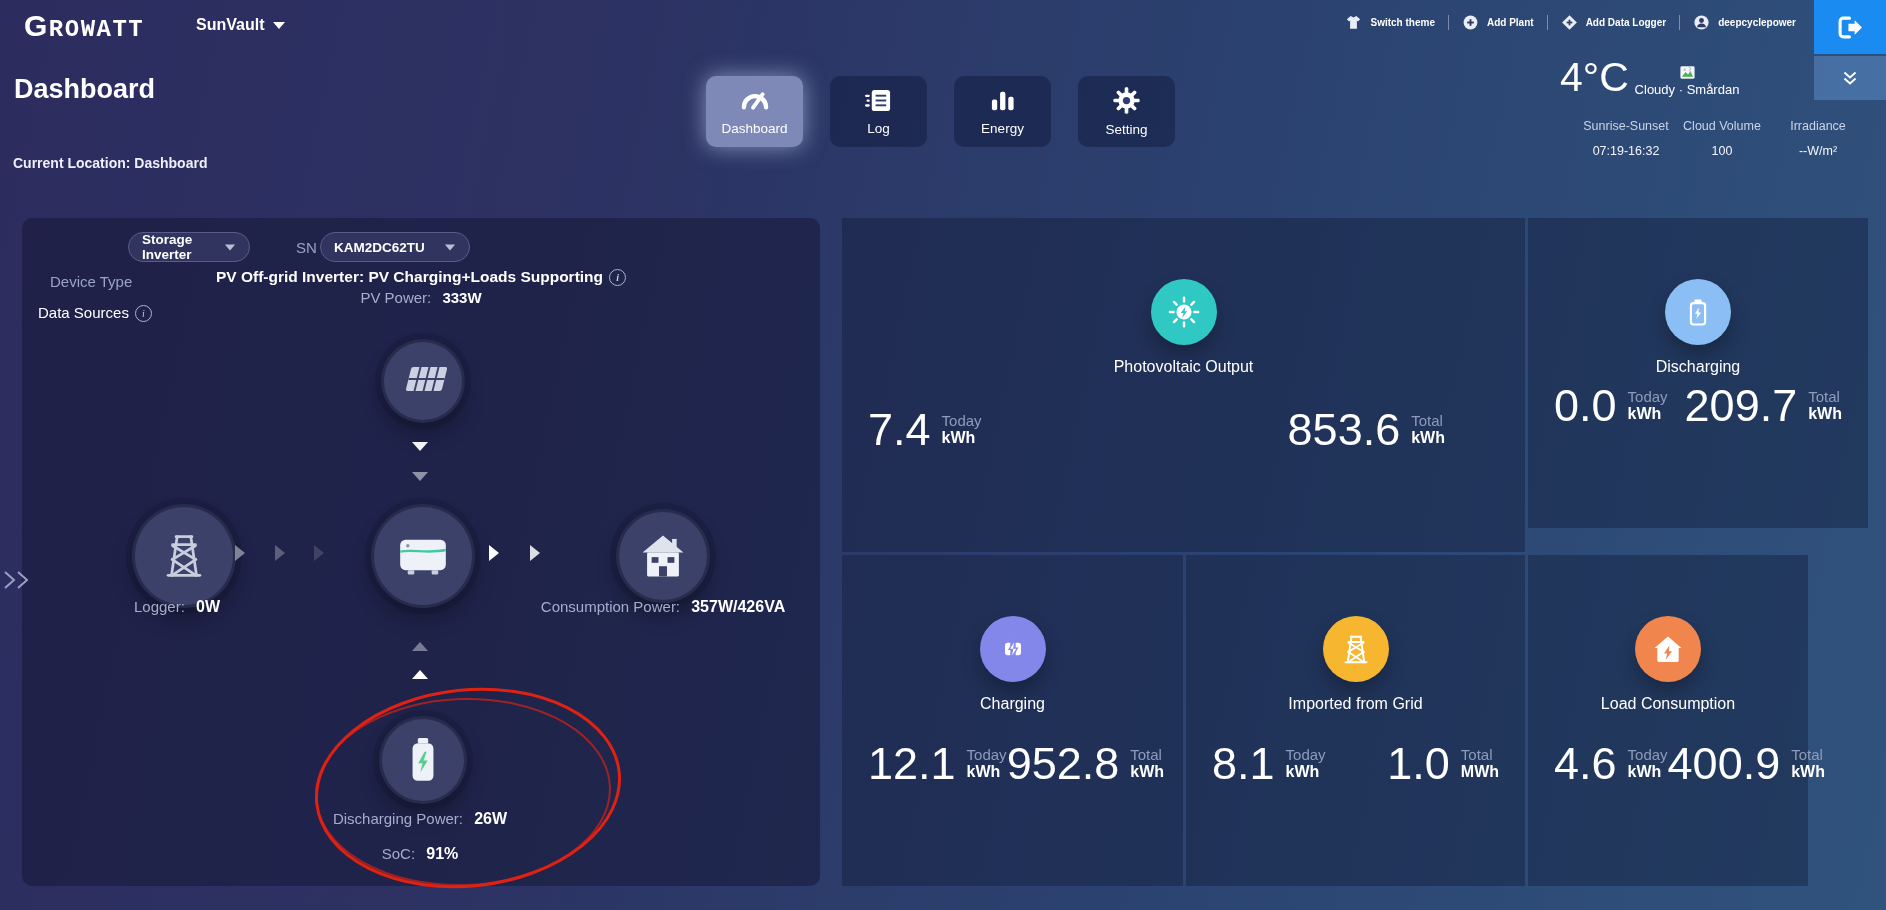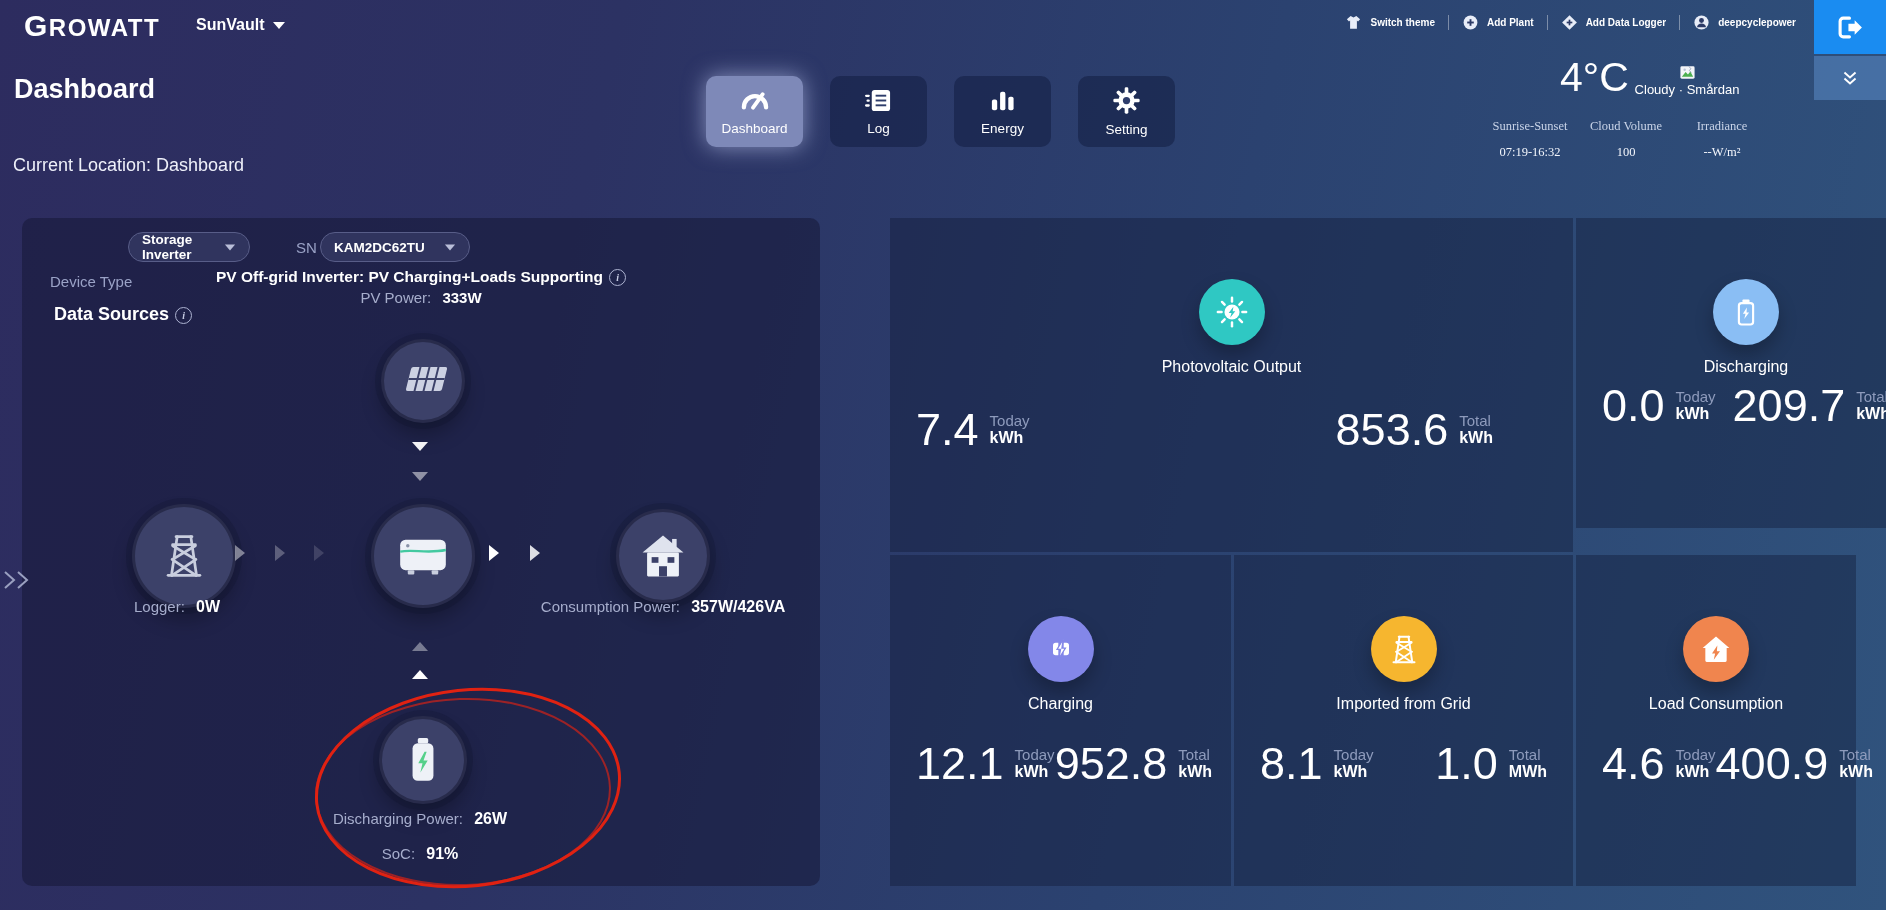--- a/index.html
+++ b/index.html
@@ -1,79 +1,79 @@
 <!DOCTYPE html>
 <html><head>
 <meta charset="utf-8">
 <style>
   html,body{margin:0;padding:0;background:#1d2040;}
   .stage{position:relative;width:1886px;height:910px;overflow:hidden;color:#fff;
     font-family:"Liberation Sans",sans-serif;
     background:linear-gradient(102deg,#2d2c5f 0%,#2c3263 30%,#2b4270 62%,#30537d 100%);}
   
   .logo{position:absolute;left:24px;top:9px;font-weight:800;letter-spacing:1.5px;cursor:default;}
-  .logo .g{font-size:30px;} .logo .rest{font-size:24px;}
+  .logo .g{font-size:30px;} .logo .rest{font-size:24px;font-family:Liberation Mono, monospace;}
   .product-sel{position:absolute;left:196px;top:16px;display:flex;align-items:center;gap:9px;
     font-size:16px;font-weight:600;cursor:pointer;}
   .caret{width:0;height:0;border-left:6px solid transparent;border-right:6px solid transparent;border-top:7px solid #fff;}
   .top-menu{position:absolute;right:90px;top:0;height:44px;display:flex;align-items:center;gap:13px;
     font-size:10px;font-weight:600;}
   .menu-item{display:flex;align-items:center;gap:8px;cursor:pointer;}
   .menu-sep{width:1px;height:15px;background:rgba(255,255,255,.38);}
   .logout-btn{position:absolute;right:0;top:0;width:72px;height:54px;background:#1a8cf1;
     display:flex;align-items:center;justify-content:center;cursor:pointer;}
   .collapse-btn{position:absolute;right:0;top:56px;width:72px;height:44px;background:rgba(86,134,191,.6);
     display:flex;align-items:center;justify-content:center;cursor:pointer;}
   
   .page-title{position:absolute;left:14px;top:74px;font-size:27px;font-weight:700;}
-  .breadcrumb{position:absolute;left:13px;top:155px;font-size:18px;color:#eef0f9;}
+  .breadcrumb{position:absolute;left:13px;top:155px;font-size:14px;color:#eef0f9;font-weight:bold;}
   
   .nav-tabs{position:absolute;left:706px;top:76px;display:flex;gap:27px;}
   .nav-tab{width:97px;height:71px;border-radius:10px;background:rgba(19,29,66,.55);
     display:flex;flex-direction:column;align-items:center;justify-content:center;gap:7px;
     font-size:13.5px;cursor:pointer;}
   .nav-tab.active{background:#7e89b8;box-shadow:0 0 22px rgba(198,208,248,.6);}
   
   .weather-temp{position:absolute;left:1560px;top:54px;font-size:41px;font-weight:400;}
   .weather-cond{position:absolute;left:1625px;top:64px;width:124px;display:flex;flex-direction:column;
     align-items:center;gap:1px;font-size:13px;}
-  .weather-stats{position:absolute;left:1482px;top:119px;display:flex;font-family:Liberation Serif, serif;}
+  .weather-stats{position:absolute;left:1578px;top:119px;display:flex;}
   .wcol{width:96px;text-align:center;}
   .wlabel{font-size:12.5px;color:#c9d4e8;}
   .wvalue{font-size:12.5px;color:#f3f6fc;margin-top:11px;}
   
   .device-panel{position:absolute;left:22px;top:218px;width:798px;height:668px;
     background:rgba(22,23,54,.55);border-radius:10px;}
   .dp-label{position:absolute;font-size:15px;color:#9aa2c6;}
   .pill{position:absolute;height:30px;box-sizing:border-box;border-radius:15px;background:#30345e;
     border:1px solid #585d88;display:flex;align-items:center;justify-content:space-between;
     padding:0 13px;font-size:13.5px;font-weight:700;cursor:pointer;}
   .pill .caret{border-top-color:#b9bed8;transform:scale(.85);margin-left:10px;}
   .center-line{position:absolute;left:0;width:100%;text-align:center;white-space:nowrap;}
   .mode-line{top:50px;font-size:15.5px;font-weight:700;}
   .pv-line{top:71px;font-size:15px;}
   .lab{color:#a7aecc;} .val{color:#fff;font-weight:700;margin-left:7px;}
-  .ds-line{position:absolute;left:32px;top:86px;font-size:18px;font-weight:700;color:#fff;}
+  .ds-line{position:absolute;left:16px;top:86px;font-size:15px;font-weight:400;color:#fff;}
   .info-i{display:inline-flex;width:15px;height:15px;border:1px solid #aeb4d2;border-radius:50%;
     align-items:center;justify-content:center;color:#c6cbe2;font-size:10px;font-style:italic;
     margin-left:6px;vertical-align:1px;cursor:pointer;}
   .info-i::after{content:"i";font-family:"Liberation Serif",serif;}
   .node{position:absolute;border-radius:50%;background:#3c4169;border:3px solid rgba(15,17,40,.45);
     box-shadow:0 0 0 6px rgba(15,17,40,.22),0 12px 20px rgba(0,0,0,.28);
     display:flex;align-items:center;justify-content:center;}
   .tri{position:absolute;width:0;height:0;}
   .tri.down{border-left:8px solid transparent;border-right:8px solid transparent;border-top:9px solid #fff;}
   .tri.up{border-left:8px solid transparent;border-right:8px solid transparent;border-bottom:9px solid #fff;}
   .tri.right{border-top:8px solid transparent;border-bottom:8px solid transparent;border-left:10px solid #fff;}
   .flow-text{position:absolute;transform:translateX(-50%);white-space:nowrap;font-size:15px;color:#a6adcc;}
   .flow-text .val{font-size:16px;}
   .annotation{position:absolute;left:278px;top:447px;pointer-events:none;}
   .expander{position:absolute;left:2px;top:568px;cursor:pointer;}
   
-  .card{position:absolute;background:rgba(16,26,56,.42);margin-left:48px;}
+  .card{position:absolute;background:rgba(16,26,56,.42);}
   .card .icon-circle{position:absolute;left:50%;transform:translateX(-50%);top:61px;width:66px;height:66px;
     border-radius:50%;display:flex;align-items:center;justify-content:center;
     box-shadow:0 10px 18px rgba(0,0,0,.25);}
   .card .cname{position:absolute;left:0;width:100%;top:140px;text-align:center;font-size:16px;color:#fff;}
   .vals{position:absolute;left:26px;right:26px;bottom:96px;display:flex;justify-content:space-between;align-items:center;}
   .valgrp{display:flex;align-items:center;}
   .num{font-size:45px;color:#fff;}
   .vcol{display:flex;flex-direction:column;margin-left:11px;line-height:1.15;}
   .vlab{font-size:15px;color:#8e9bbc;}
   .vunit{font-size:16px;font-weight:700;color:#fff;}

